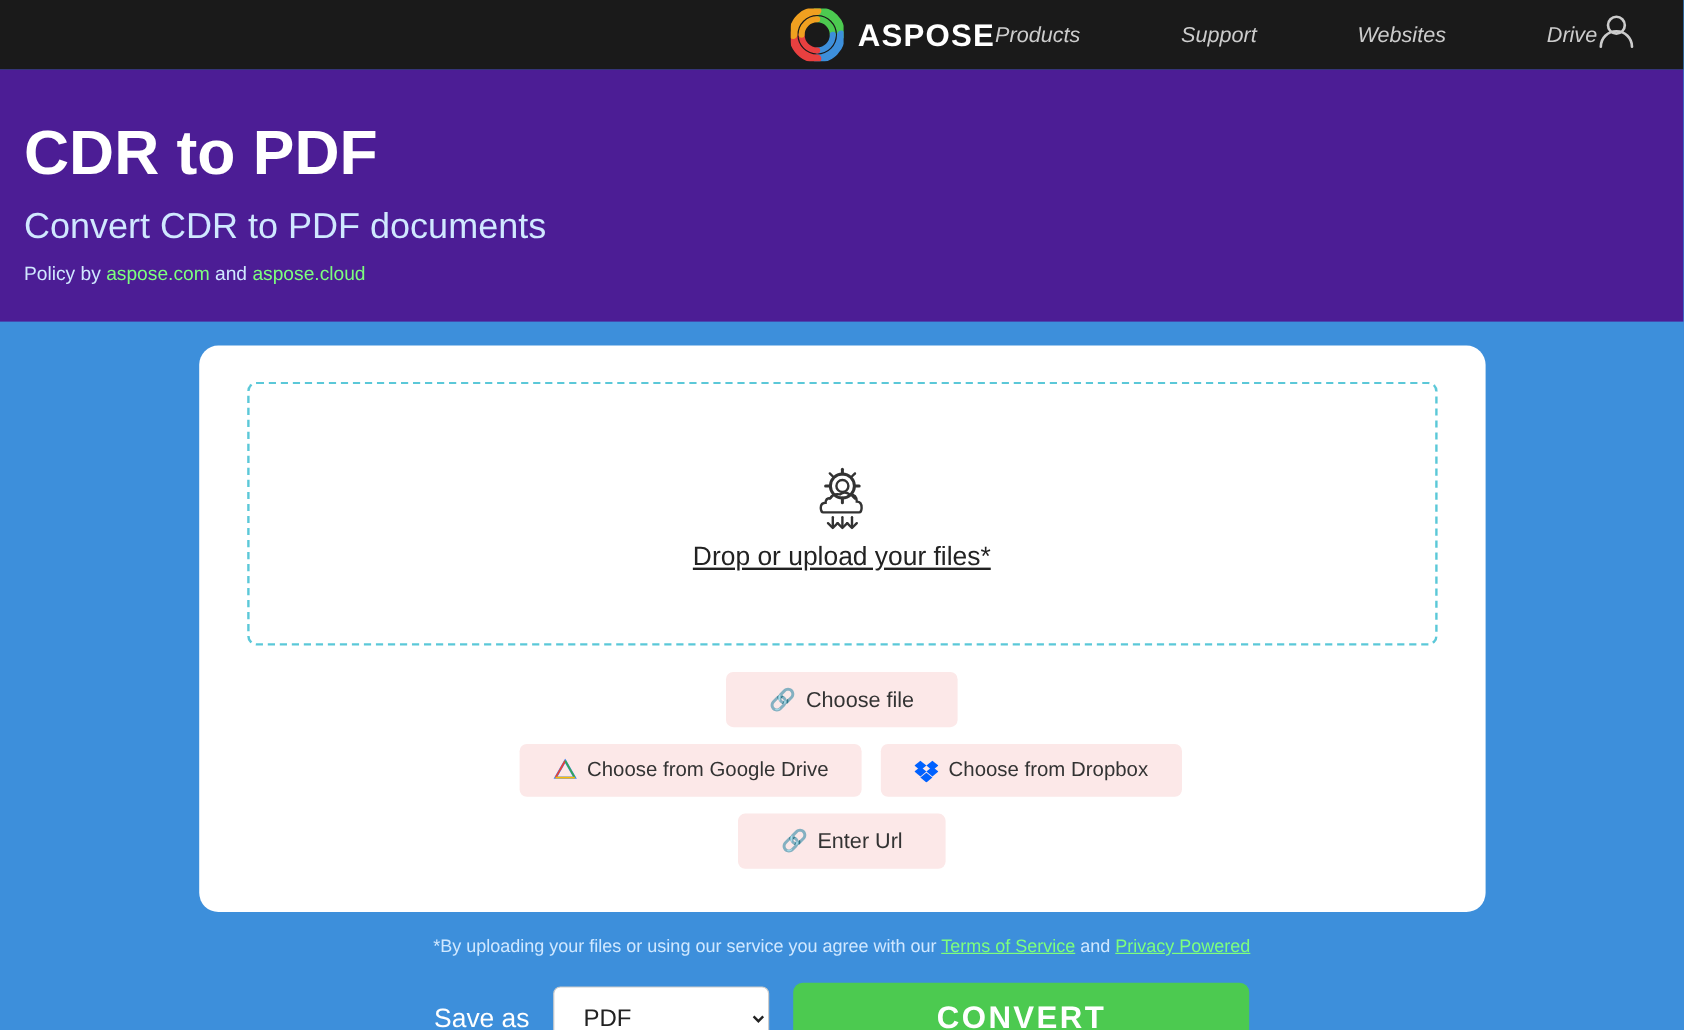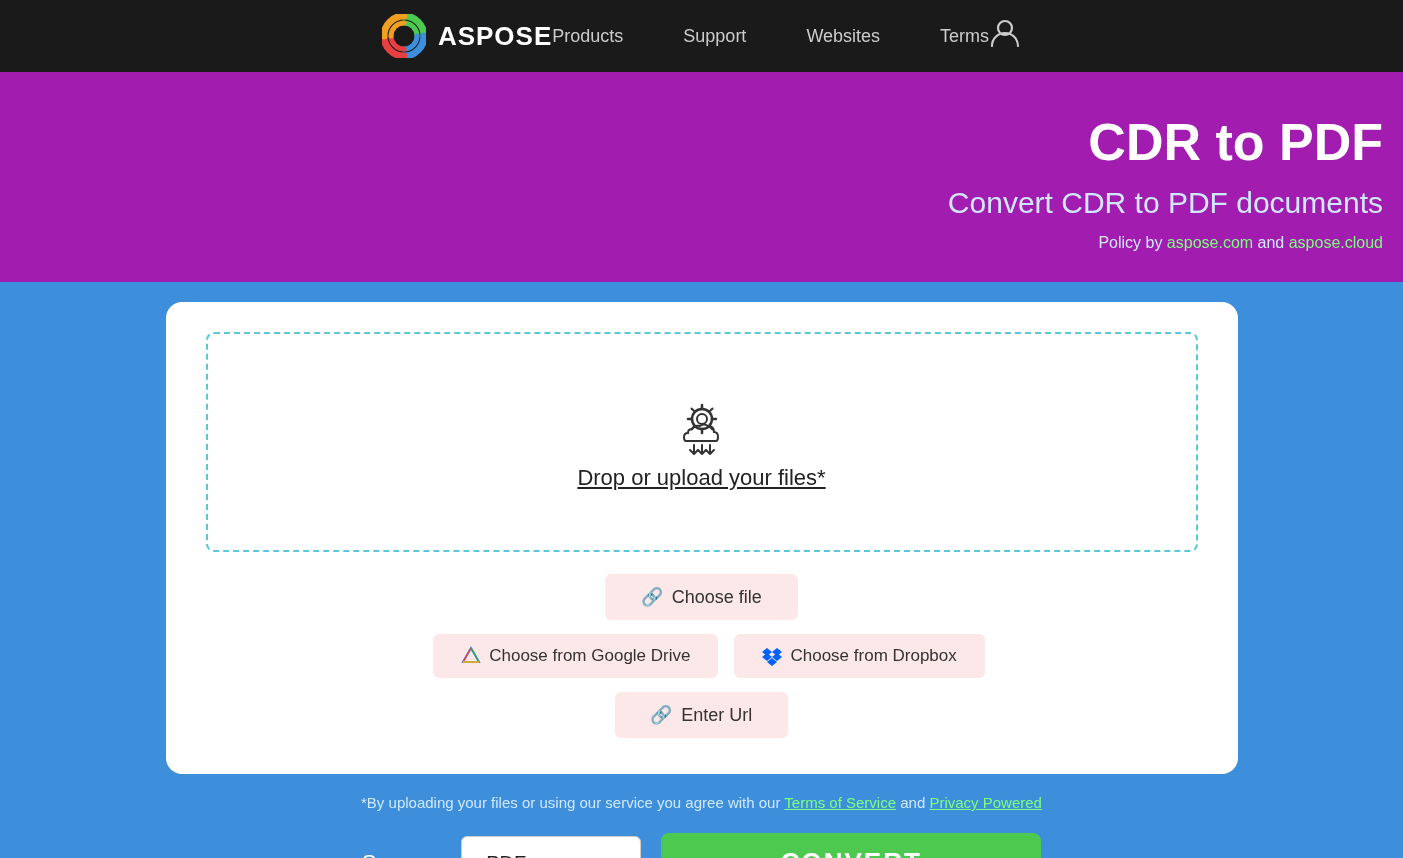--- a/index.html
+++ b/index.html
@@ -6,58 +6,59 @@
     body {
       font-family: 'Segoe UI', Arial, sans-serif;
       background-color: #3d8fdb;
       min-height: 858px;
       width: 1403px;
     }
 
     
     nav {
       background-color: #1a1a1a;
-      height: 72px;
-      display: flex;
-      align-items: center;
-      justify-content: center;
+      height: 58px;
+      display: flex;
+      align-items: center;
+      justify-content: flex-end;
       padding: 0 40px;
     }
     .nav-logo {
       display: flex;
       align-items: center;
       gap: 12px;
     }
     .nav-logo-text {
       color: #ffffff;
       font-size: 26px;
       font-weight: 700;
       letter-spacing: 1px;
     }
     .nav-links {
       display: flex;
       align-items: center;
-      gap: 60px;
+      gap: 84px;
+      font-style: italic;
     }
     .nav-link {
       color: #cccccc;
       font-size: 18px;
       text-decoration: none;
       cursor: pointer;
     }
     .nav-user-icon {
       color: #cccccc;
       font-size: 28px;
       cursor: pointer;
     }
 
     
     .hero {
-      background-color: #a21caf;
-      text-align: right;
+      background-color: #4c1d95;
+      text-align: left;
       padding: 40px 20px 30px;
     }
     .hero-title {
       color: #ffffff;
       font-size: 52px;
       font-weight: 800;
       margin-bottom: 14px;
     }
     .hero-subtitle {
       color: #d0e8ff;
@@ -234,21 +235,21 @@
       <path d="M22 35 A13 13 0 0 1 9 22" stroke="#e84040" stroke-width="5" fill="none" stroke-linecap="round"></path>
       <path d="M9 22 A13 13 0 0 1 22 9" stroke="#f0a020" stroke-width="5" fill="none" stroke-linecap="round"></path>
     </svg>
     <span class="nav-logo-text">ASPOSE</span>
   </div>
 
   <div class="nav-links">
     <a class="nav-link">Products</a>
     <a class="nav-link">Support</a>
     <a class="nav-link">Websites</a>
-    <a class="nav-link">Terms</a>
+    <a class="nav-link">Drive</a>
   </div>
 
   <div class="nav-user-icon">
     <svg width="32" height="32" viewBox="0 0 32 32" fill="none" xmlns="http://www.w3.org/2000/svg">
       <circle cx="16" cy="11" r="7" stroke="#cccccc" stroke-width="2.2" fill="none"></circle>
       <path d="M3 29c0-7.18 5.82-13 13-13s13 5.82 13 13" stroke="#cccccc" stroke-width="2.2" fill="none" stroke-linecap="round"></path>
     </svg>
   </div>
 </nav>
 

